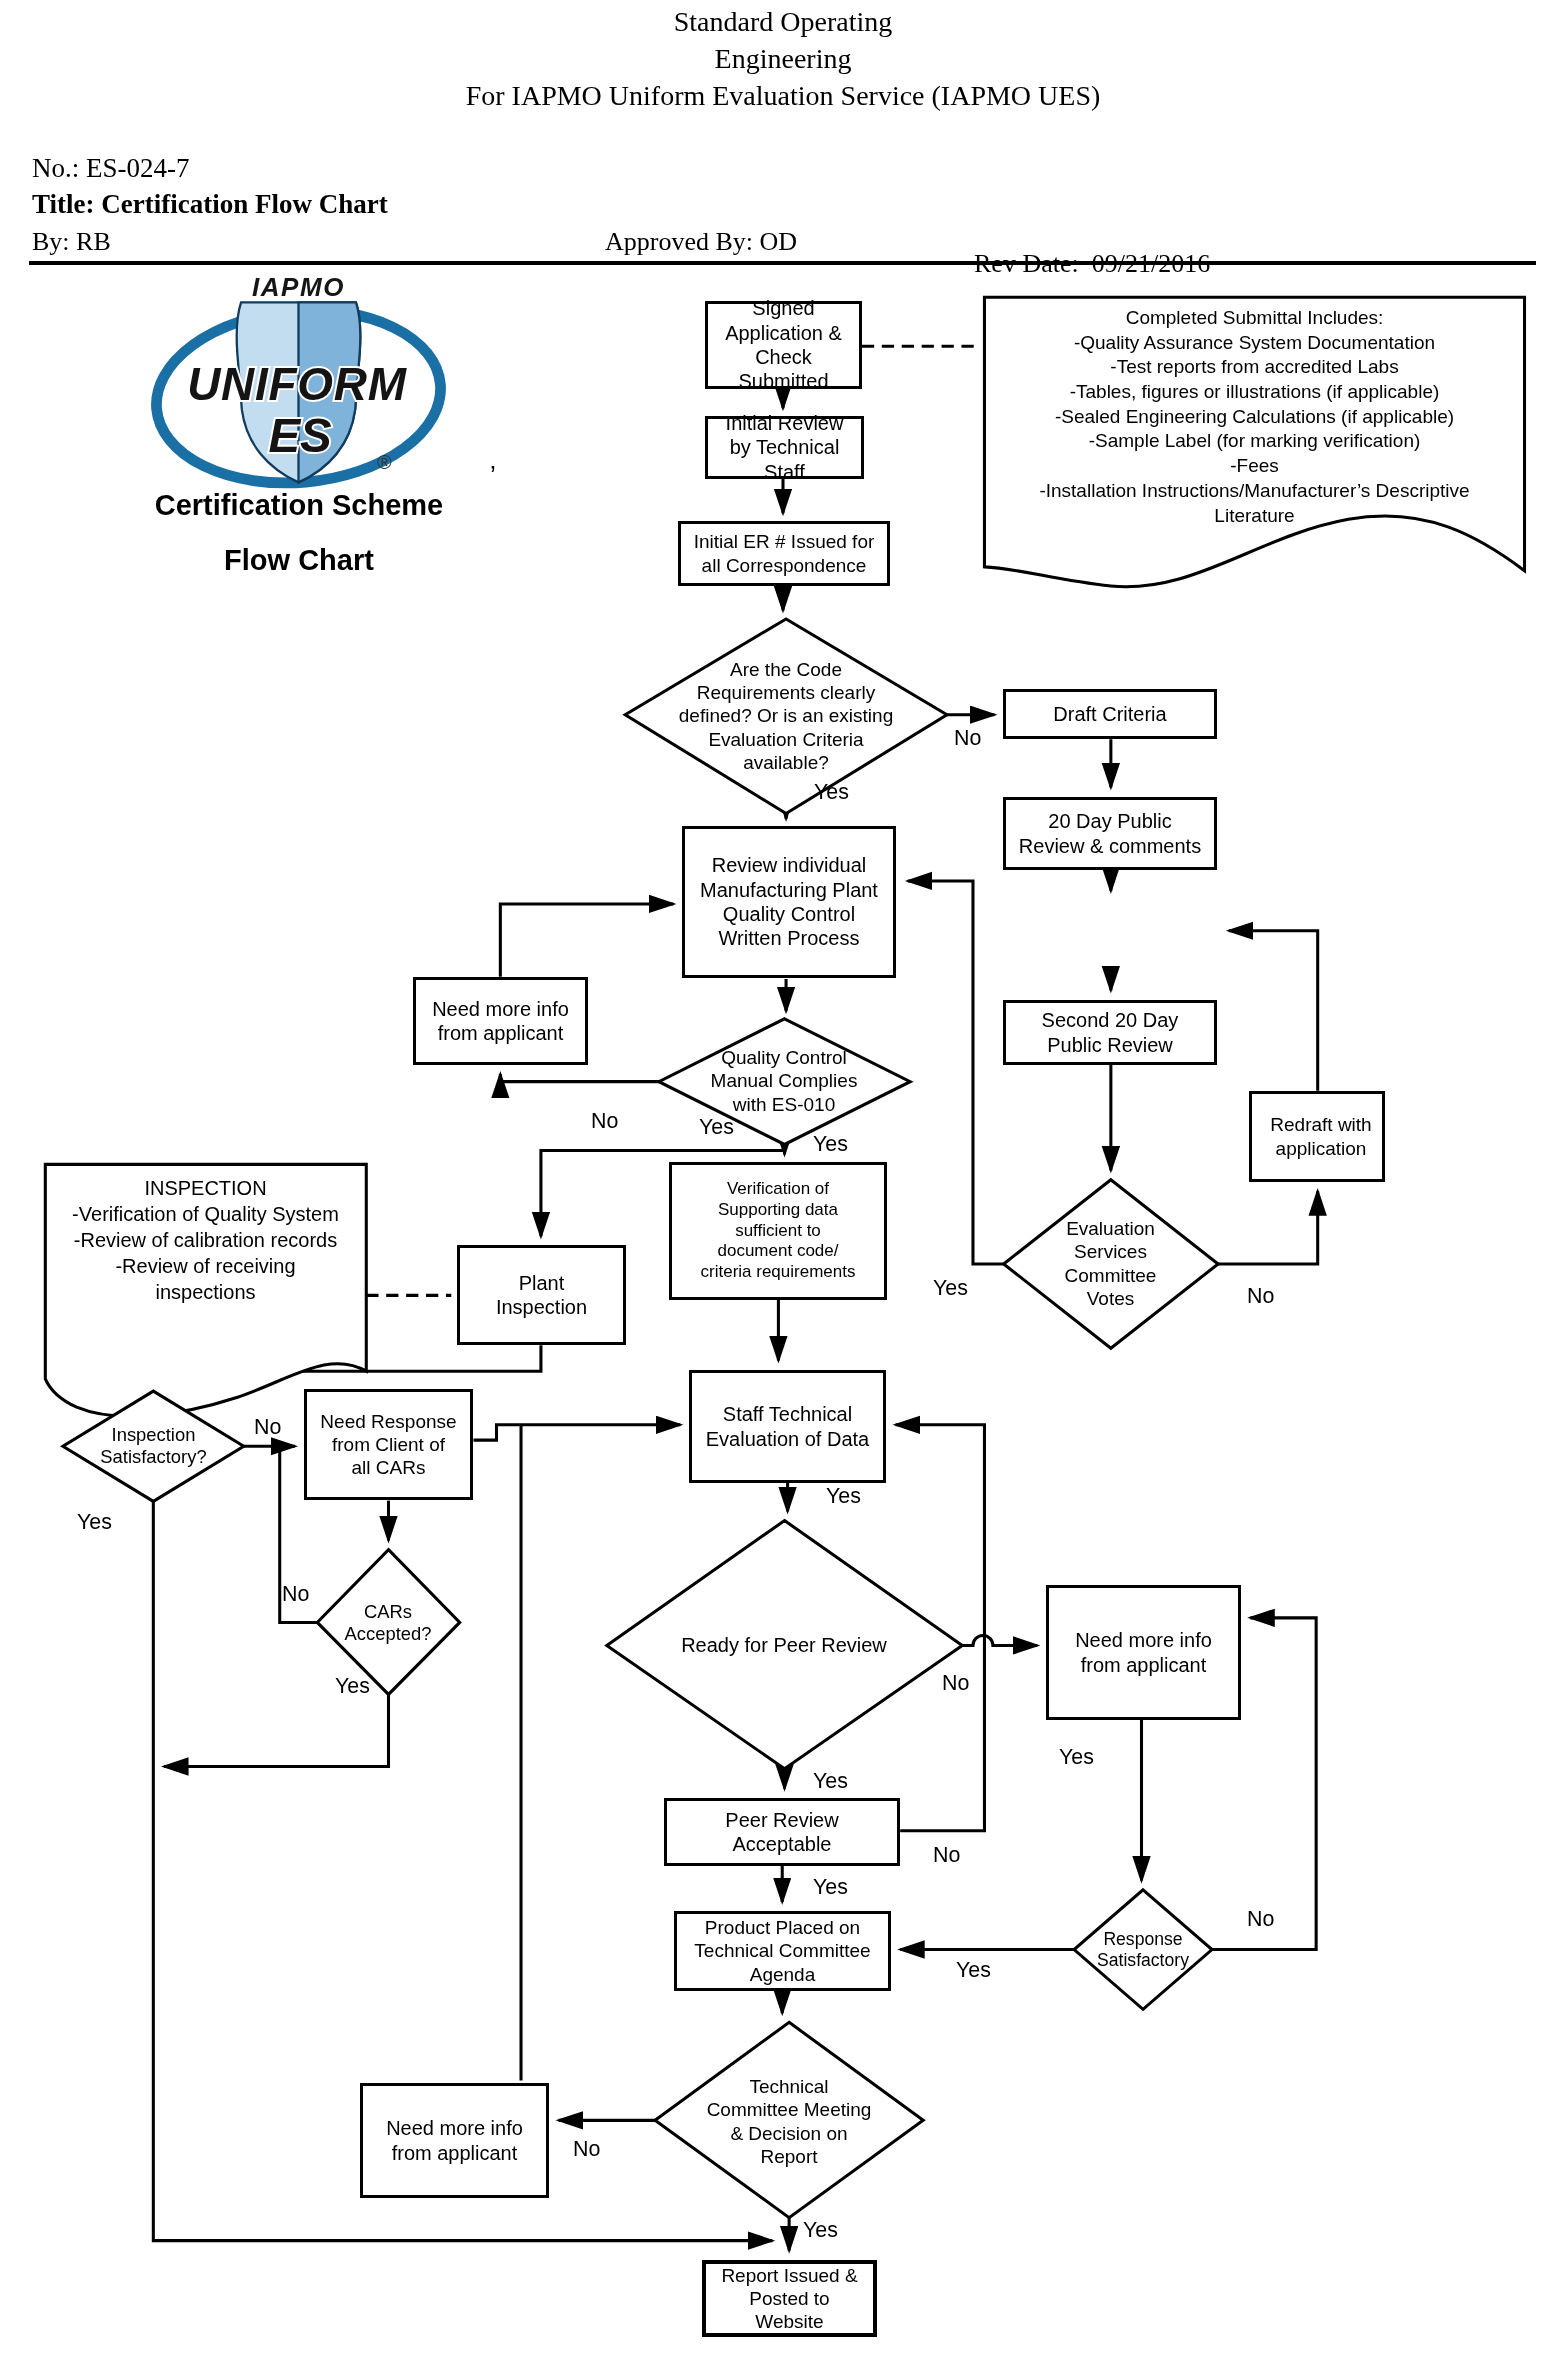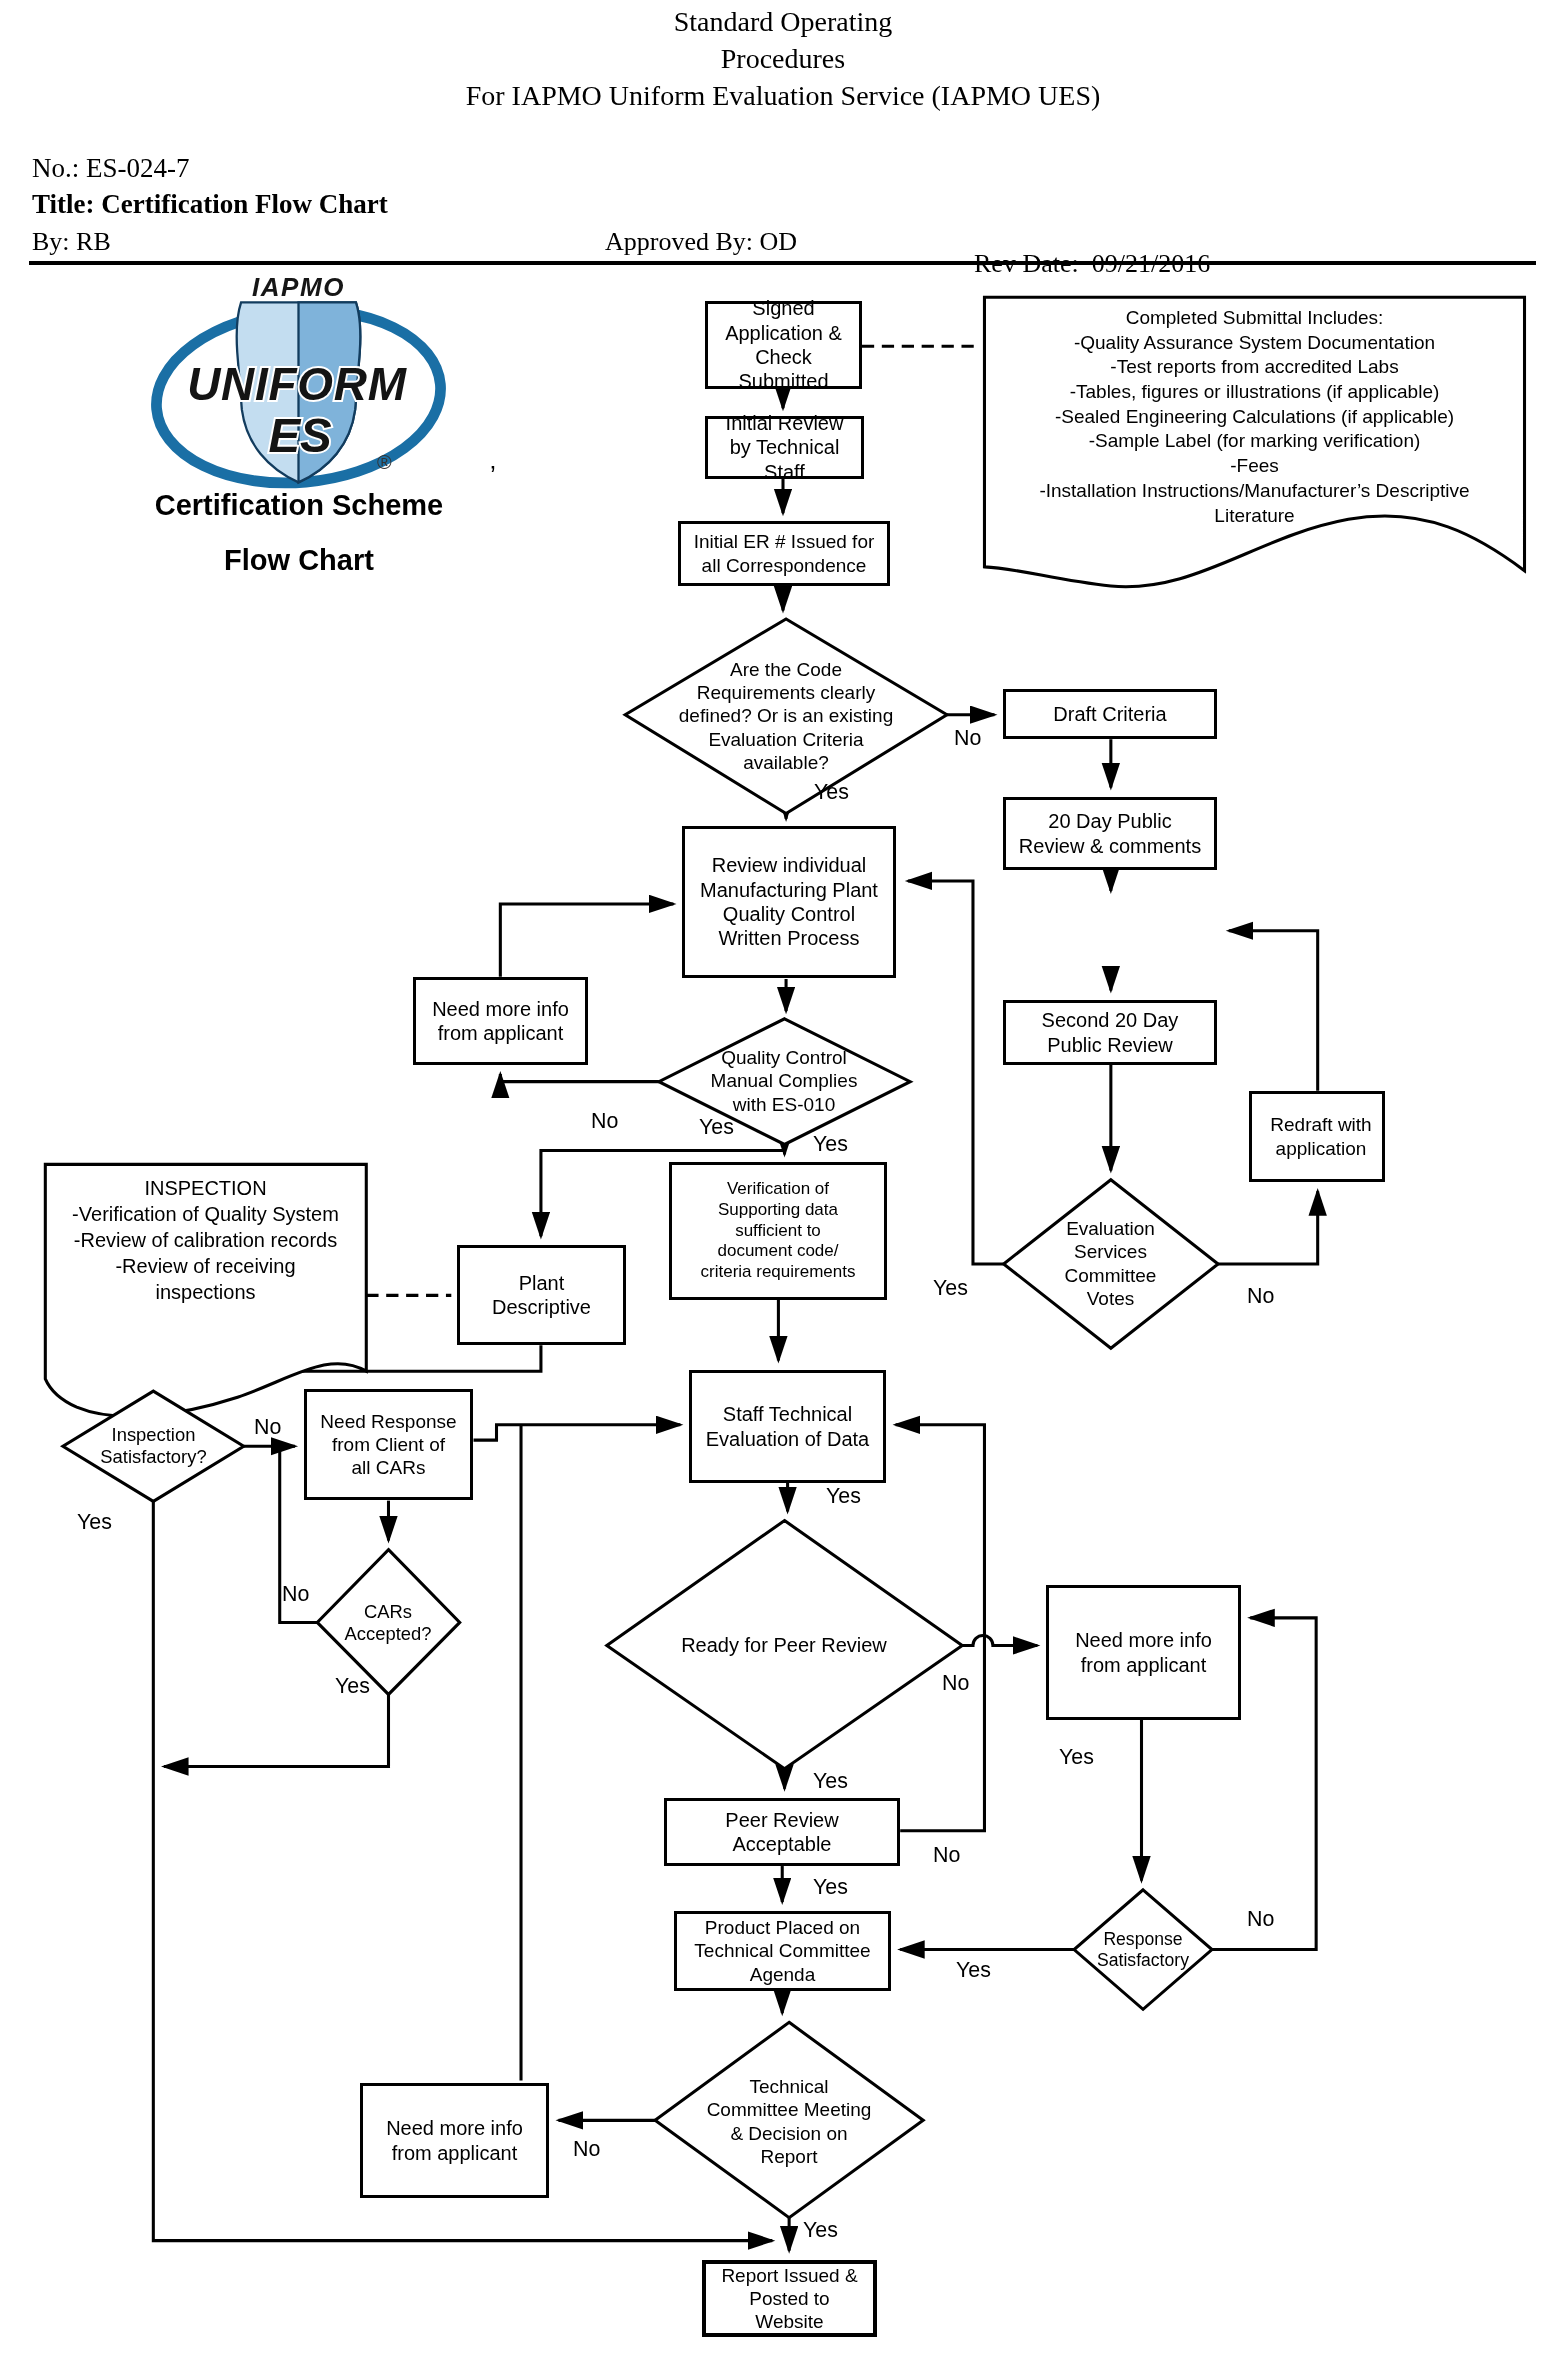--- a/index.html
+++ b/index.html
@@ -20,21 +20,21 @@
   svg.layer{position:absolute;left:0;top:0;z-index:1;}
   .rule{position:absolute;background:#000;}
   .caption{position:absolute;font-weight:bold;font-size:29px;text-align:center;z-index:3;}
 </style>
 </head>
 <body>
 
 <div class="page">
 
   <div class="center-line serif" style="top:6.1px;font-size:28px;">Standard Operating</div>
-  <div class="center-line serif" style="top:43px;font-size:28px;">Procedures</div>
+  <div class="center-line serif" style="top:43px;font-size:28px;">Engineering</div>
   <div class="center-line serif" style="top:80px;font-size:28px;">For IAPMO Uniform Evaluation Service (IAPMO UES)</div>
 
   <div class="abs serif" style="left:32px;top:153px;font-size:27px;">No.: ES-024-7</div>
   <div class="abs serif" style="left:32px;top:189px;font-size:27px;font-weight:bold;">Title: Certification Flow Chart</div>
   <div class="abs serif" style="left:32px;top:227px;font-size:26px;">By: RB</div>
   <div class="abs serif" style="left:605px;top:227px;font-size:26px;">Approved By: OD</div>
   <div class="abs serif" style="left:974px;top:227px;font-size:26px;white-space:pre;margin-top:22px;">Rev Date:  09/21/2016</div>
   <div class="rule" style="left:29px;top:261px;width:1507px;height:3.8px;"></div>
 
   <svg class="layer" style="left:107px;top:268px;z-index:2;" width="383" height="245" viewBox="0 0 500 320">
@@ -137,21 +137,21 @@
 Public Review</div>
   <div class="box" style="left:1249px;top:1091px;width:136px;height:91px;font-size:19px;padding-left:8px;">Redraft with
 application</div>
   <div class="box" style="left:682px;top:826px;width:214px;height:152px;">Review individual
 Manufacturing Plant
 Quality Control
 Written Process</div>
   <div class="box" style="left:413px;top:977px;width:175px;height:88px;">Need more info
 from applicant</div>
   <div class="box" style="left:457px;top:1245px;width:169px;height:100px;">Plant
-Descriptive</div>
+Inspection</div>
   <div class="box" style="left:669px;top:1162px;width:218px;height:138px;font-size:17px;">Verification of
 Supporting data
 sufficient to
 document code/
 criteria requirements</div>
   <div class="box" style="left:689px;top:1370px;width:197px;height:113px;">Staff Technical
 Evaluation of Data</div>
   <div class="box" style="left:304px;top:1389px;width:169px;height:111px;font-size:19px;">Need Response
 from Client of
 all CARs</div>

